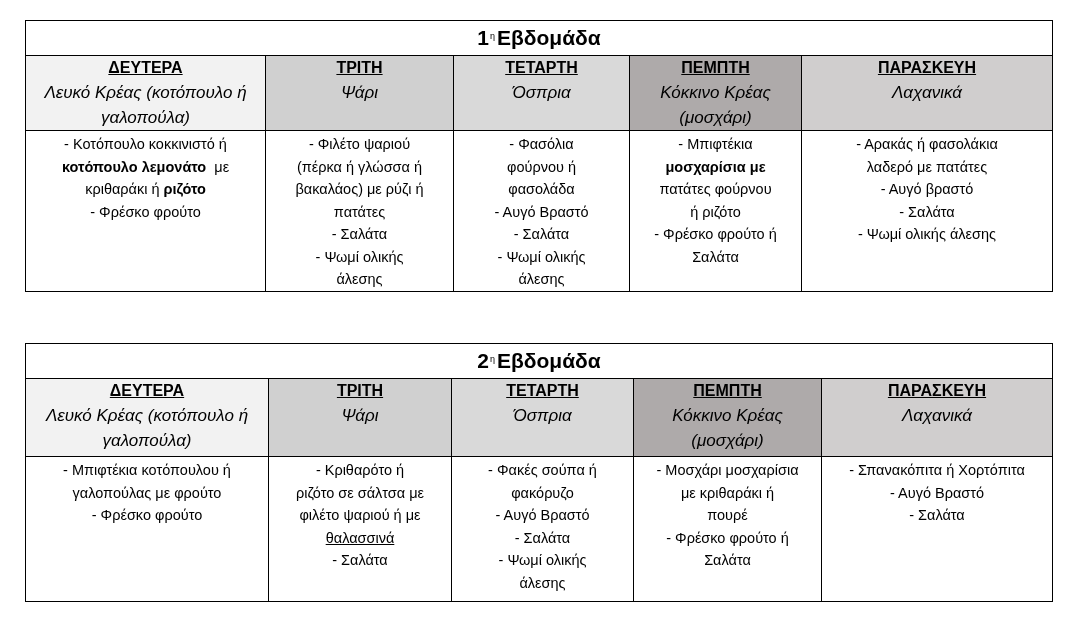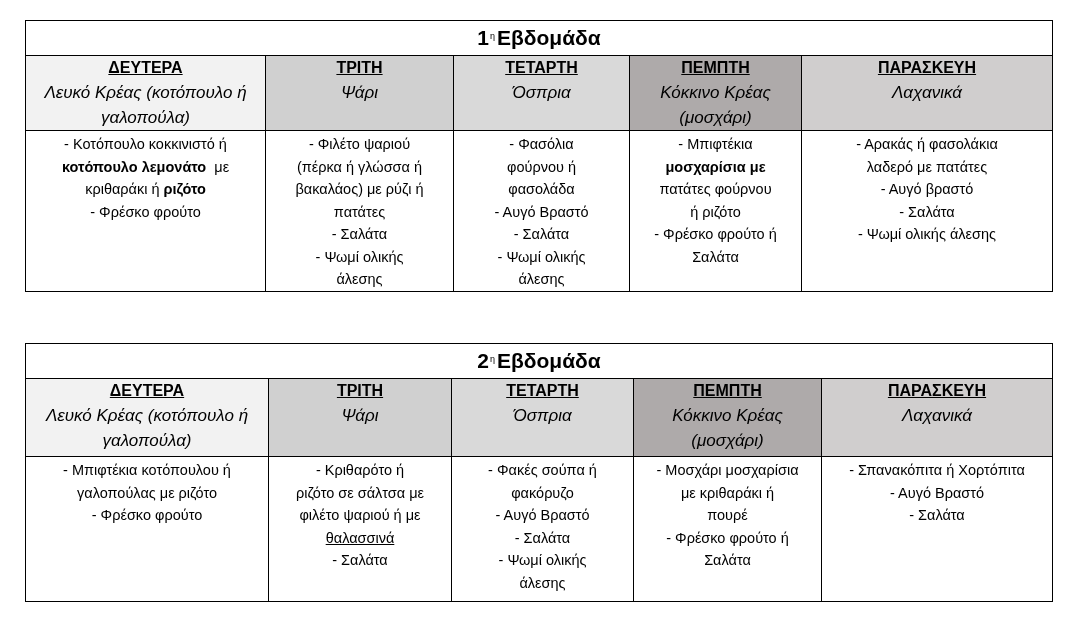--- a/index.html
+++ b/index.html
@@ -129,21 +129,21 @@
           <span class="cat">Κόκκινο Κρέας (μοσχάρι)</span>
         </td>
     <td class="hdr" style="background: rgb(208, 206, 206);">
           <span class="day">ΠΑΡΑΣΚΕΥΗ</span>
           <span class="cat">Λαχανικά</span>
         </td>
   </tr>
   <tr style="height:145px">
     <td class="body-cell">
           <span class="line"><span style="white-space: pre;">- Μπιφτέκια κοτόπουλου ή</span></span>
-          <span class="line"><span style="white-space: pre;">γαλοπούλας με ριζότο</span></span>
+          <span class="line"><span style="white-space: pre;">γαλοπούλας με φρούτο</span></span>
           <span class="line"><span style="white-space: pre;">- Φρέσκο φρούτο</span></span>
         </td>
     <td class="body-cell">
           <span class="line"><span style="white-space: pre;">- Κριθαρότο ή</span></span>
           <span class="line"><span style="white-space: pre;">ριζότο σε σάλτσα με</span></span>
           <span class="line"><span style="white-space: pre;">φιλέτο ψαριού ή με</span></span>
           <span class="line"><span style="white-space: pre; text-decoration: underline;">θαλασσινά</span></span>
           <span class="line"><span style="white-space: pre;">- Σαλάτα</span></span>
         </td>
     <td class="body-cell">

